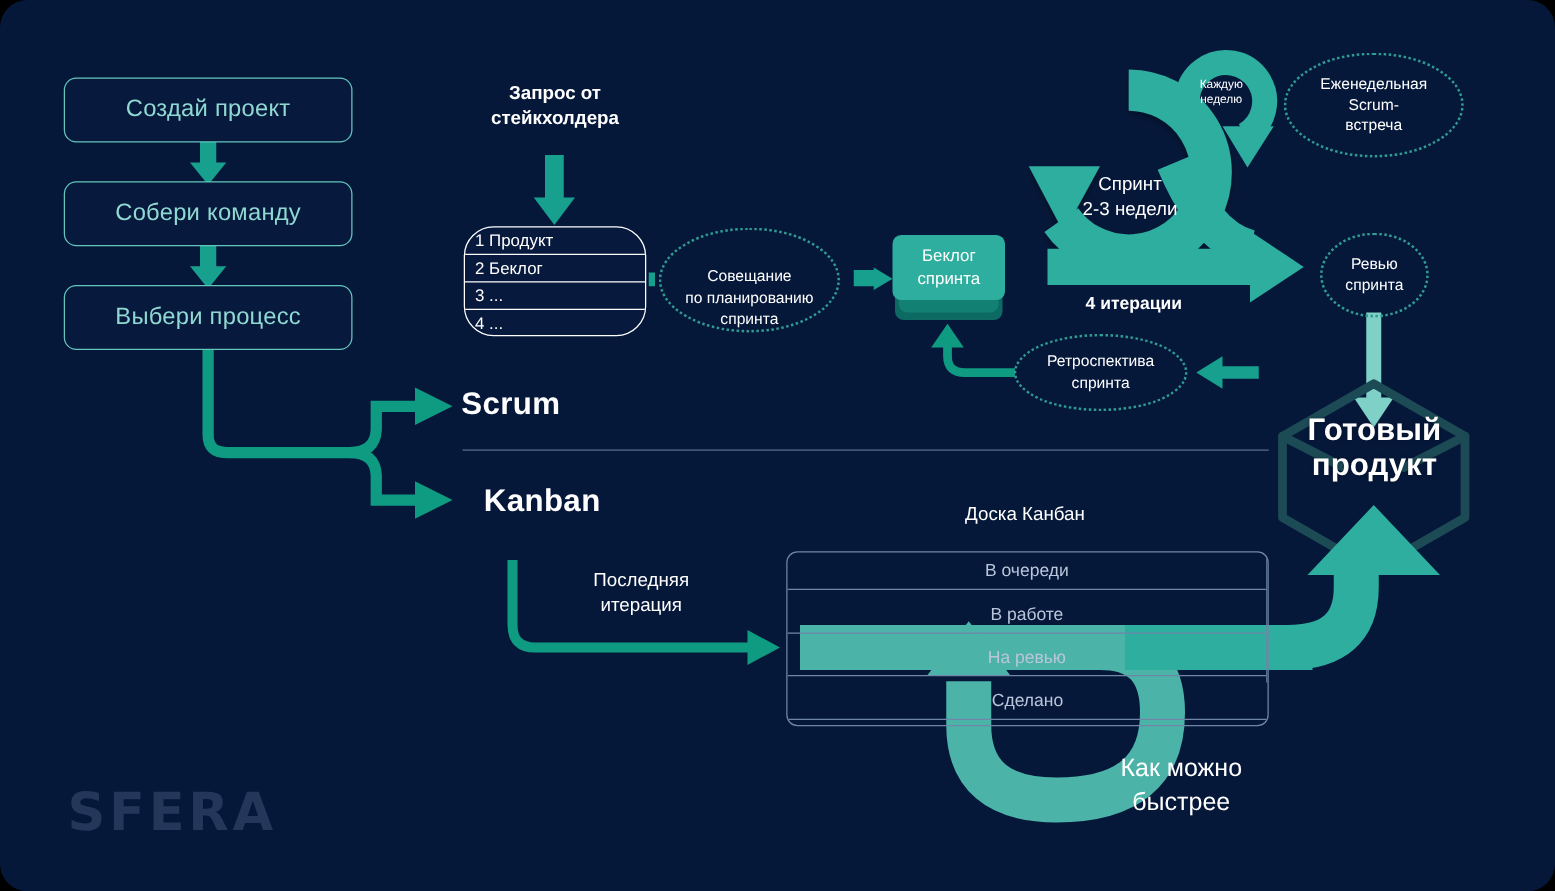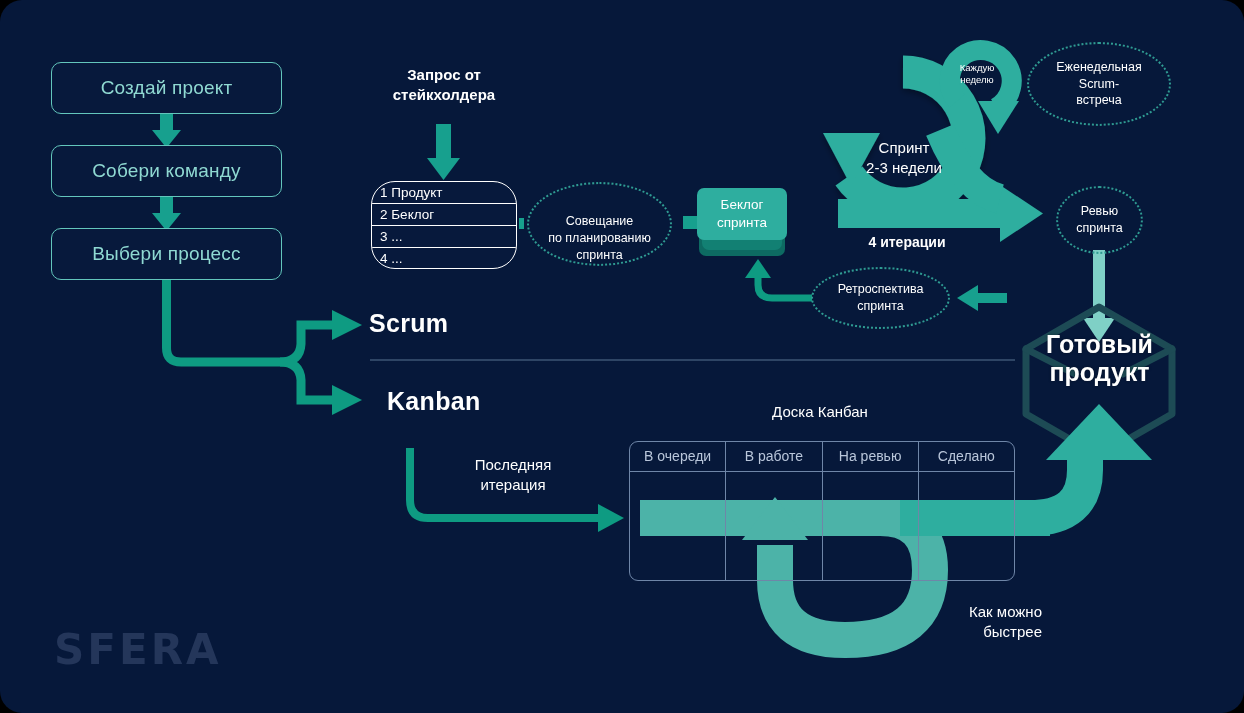--- a/index.html
+++ b/index.html
@@ -218,21 +218,21 @@
   </div>
 
   <div class="ell" style="left:527px;top:182px;width:145px;height:84px;align-items:flex-end;">
     <div>
       <div>Совещание</div>
       <div>по планированию</div>
       <div>спринта</div>
     </div>
   </div>
 
-  <div class="cardstack" style="left:697px;top:188px;width:92px;height:72px;text-decoration:underline;">
+  <div class="cardstack" style="left:714px;top:188px;width:92px;height:72px;text-decoration:underline;">
     <div class="lay l3"></div>
     <div class="lay l2"></div>
     <div class="lay l1">
       <div>
         <div>Беклог</div>
         <div>спринта</div>
       </div>
     </div>
   </div>
 
@@ -274,41 +274,41 @@
 
   <div class="hexlabel" style="left:1022px;top:330px;width:155px;">
     <div>Готовый</div>
     <div>продукт</div>
   </div>
 
   <div class="cap" style="left:730px;top:402px;width:180px;font-size:15px;">
     <span>Доска Канбан</span>
   </div>
 
-  <div class="kboard" style="left:629px;top:441px;width:386px;height:140px;">
+  <div class="kboard" style="left:629px;top:441px;width:386px;height:140px;flex-direction:column;">
     <div class="kcol">
       <div class="khead">В очереди</div>
     </div>
     <div class="kcol">
       <div class="khead">В работе</div>
     </div>
     <div class="kcol">
       <div class="khead">На ревью</div>
     </div>
     <div class="kcol">
       <div class="khead">Сделано</div>
     </div>
   </div>
 
   <div class="cap" style="left:448px;top:455px;width:130px;font-size:15px;">
     <div>Последняя</div>
     <div>итерация</div>
   </div>
 
-  <div class="cap" style="left:910px;top:602px;width:132px;font-size:15px;text-align:right;">
+  <div class="cap" style="left:879px;top:602px;width:132px;font-size:20px;text-align:center;">
     <div>Как можно</div>
     <div>быстрее</div>
   </div>
 
   <div class="logo" style="left:54px;top:625px;">
     <span>SFERA</span>
   </div>
 
 </div>
 

